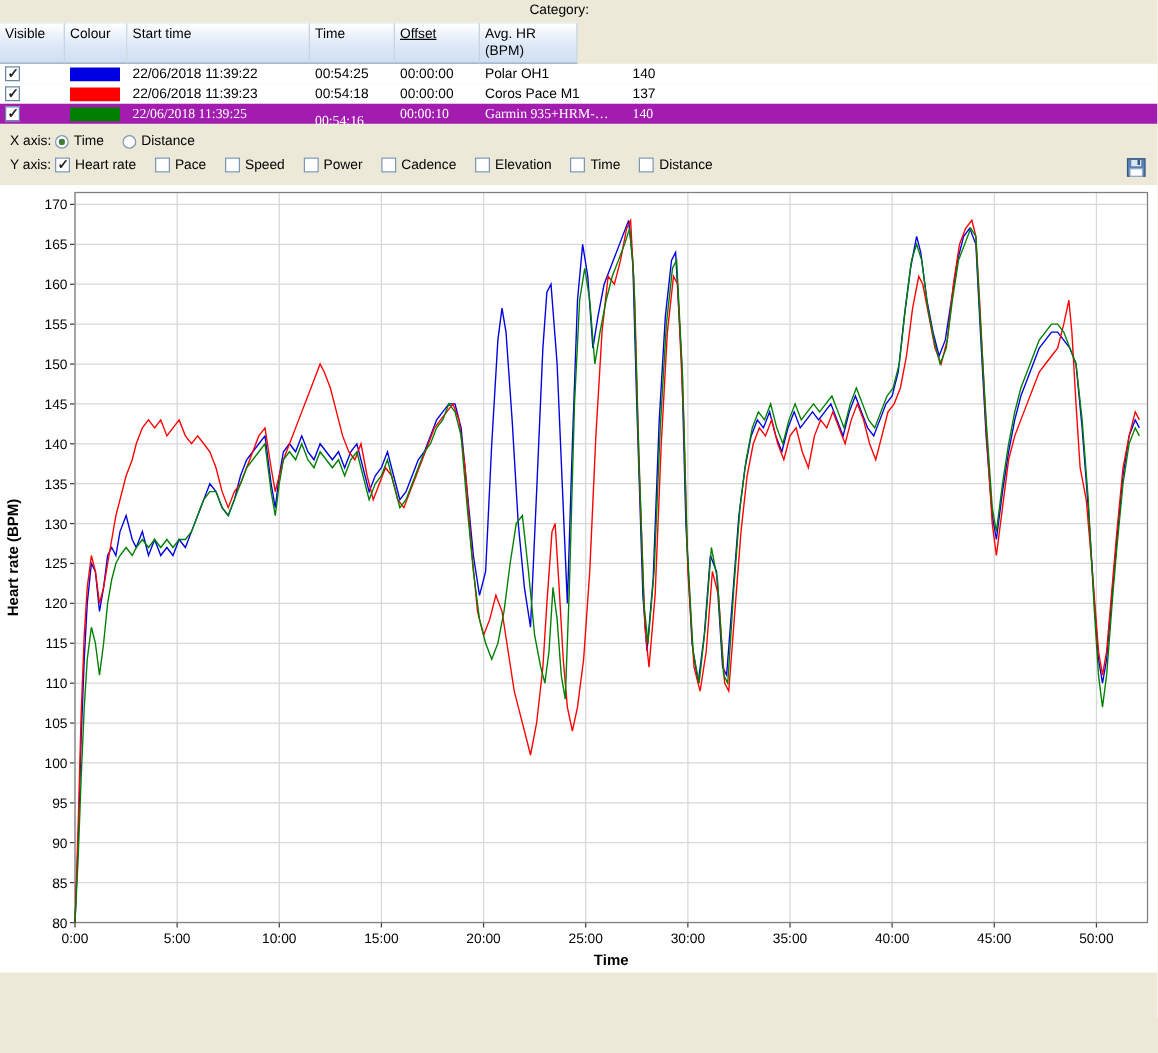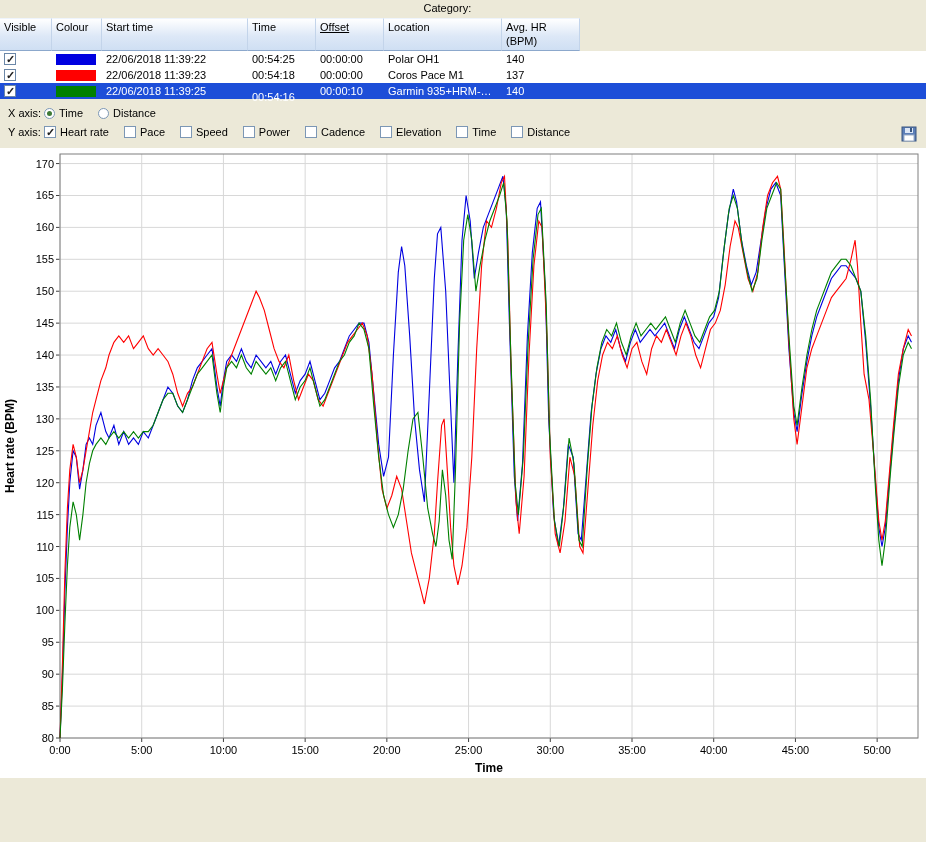--- a/index.html
+++ b/index.html
@@ -63,21 +63,20 @@
   </div>
 
 
   <div class="session-table">
     <div class="thead" id="table-header">
         <div class="th" style="width: 52px;">Visible</div>
         <div class="th" style="width: 50px;">Colour</div>
         <div class="th" style="width: 146px;">Start time</div>
         <div class="th" style="width: 68px;">Time</div>
         <div class="th" style="width: 68px; text-decoration: underline;">Offset</div>
-        <div class="th" style="width: 118px;">Location</div>
         <div class="th" style="width: 78px;">Avg. HR (BPM)</div>
         <div class="th filler"></div>
       </div>
     <div id="table-body">
         <div class="tr">
           <div class="td" style="width: 52px;">
             <span class="checkbox checked"></span>
           </div>
           <div class="td" style="width: 50px;">
             <span class="swatch" style="background: rgb(0, 0, 224);"></span>
@@ -96,21 +95,21 @@
           <div class="td" style="width: 50px;">
             <span class="swatch" style="background: rgb(255, 0, 0);"></span>
           </div>
           <div class="td" style="width: 146px;">22/06/2018 11:39:23</div>
           <div class="td" style="width: 68px;">00:54:18</div>
           <div class="td" style="width: 68px;">00:00:00</div>
           <div class="td" style="width: 118px;">Coros Pace M1</div>
           <div class="td" style="width: 78px;">137</div>
           <div class="td filler"></div>
         </div>
-        <div class="tr" style="background: #1d4ed8; color: rgb(255, 255, 255);">
+        <div class="tr" style="background: #a21caf; color: rgb(255, 255, 255); font-family: Liberation Serif, serif;">
           <div class="td" style="width: 52px;">
             <span class="checkbox checked"></span>
           </div>
           <div class="td" style="width: 50px;">
             <span class="swatch" style="background: rgb(0, 128, 0);"></span>
           </div>
           <div class="td" style="width: 146px;">22/06/2018 11:39:25</div>
           <div class="td" style="width: 68px; margin-top: 12px;">00:54:16</div>
           <div class="td" style="width: 68px;">00:00:10</div>
           <div class="td" style="width: 118px;">Garmin  935+HRM-…</div>

